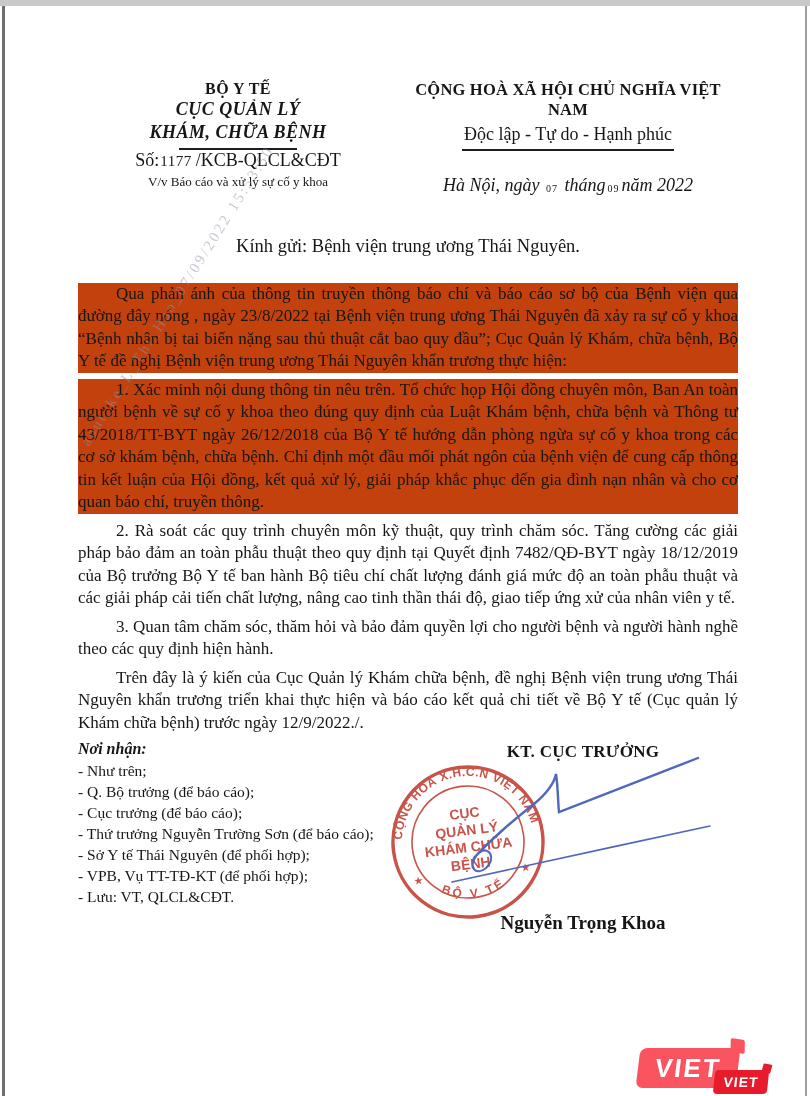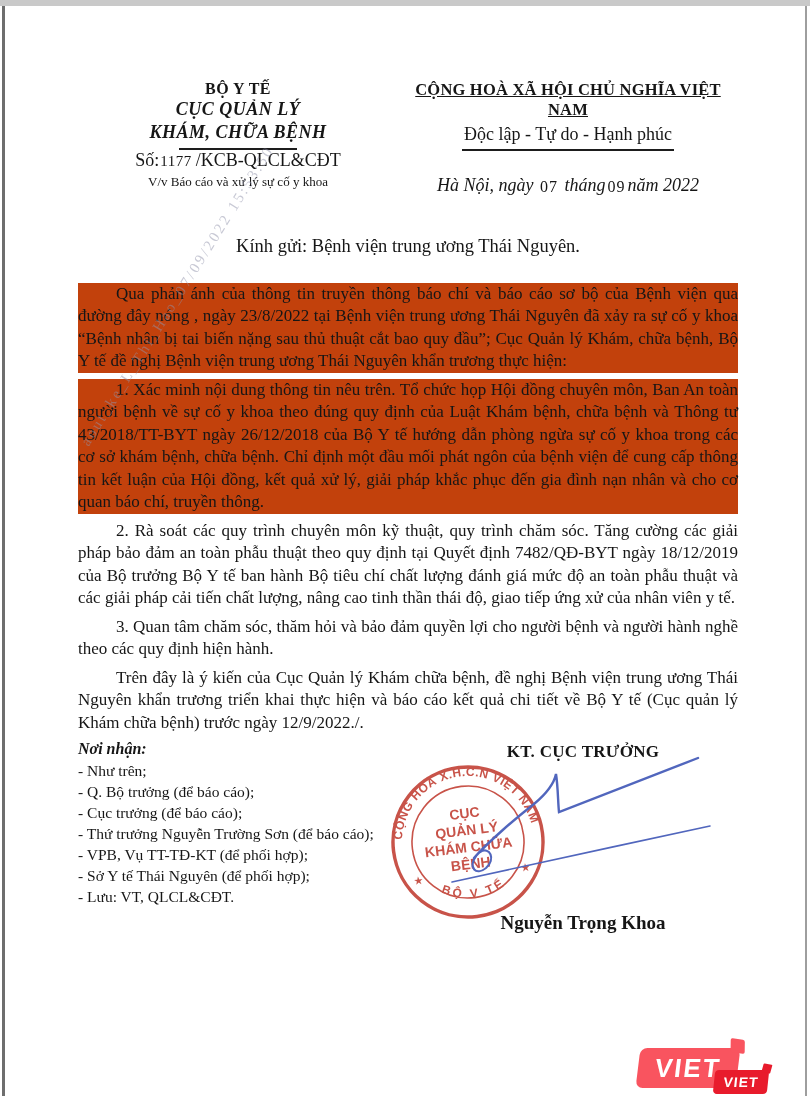--- a/index.html
+++ b/index.html
@@ -26,27 +26,27 @@
   }
   
   .doc-header{display:flex;align-items:flex-start;}
   .org-block{width:320px;text-align:center;flex:0 0 auto;}
   .national-block{flex:1;text-align:center;}
   .org-parent{font-weight:bold;font-size:16px;letter-spacing:.5px;}
   .org-line{font-weight:bold;font-size:18px;letter-spacing:.5px;line-height:23px;font-style:italic;}
   .rule{height:1.5px;background:#1d1d1d;margin:4px auto 0;}
   .rule-org{width:118px;}
   .rule-motto{width:212px;}
-  .national-line{font-weight:bold;font-size:16.5px;letter-spacing:.2px;text-decoration:underline;}
+  .national-line{font-weight:bold;font-size:16.5px;letter-spacing:.2px;}
   .motto-line{font-weight:normal;font-size:18px;margin-top:4px;}
   .ref-line{font-size:18px;white-space:nowrap;}
   .ref-num{font-size:15px;letter-spacing:.5px;padding:0 4px 0 1px;}
   .subject-line{font-size:13px;margin-top:3px;}
   .date-line{margin-top:24px;font-style:italic;font-size:18px;white-space:nowrap;}
-  .fill-num{font-style:normal;font-size:16px;letter-spacing:1px;padding:0 2px;vertical-align:-1px;}
+  .fill-num{font-style:normal;font-size:10px;letter-spacing:1px;padding:0 2px;vertical-align:-1px;}
   
   .salutation{text-align:center;font-size:18.5px;margin-top:40px;}
   .body-block{margin-top:26px;}
   .para{
     margin:0 0 6px 0;
     font-size:17px;line-height:22.5px;
     text-align:justify;text-indent:38px;
   }
   .para.hl{background:#c2410c;}
   
@@ -127,22 +127,22 @@
     <p class="para">Trên đây là ý kiến của Cục Quản lý Khám chữa bệnh, đề nghị Bệnh viện trung ương Thái Nguyên khẩn trương triển khai thực hiện và báo cáo kết quả chi tiết về Bộ Y tế (Cục quản lý Khám chữa bệnh) trước ngày 12/9/2022./.</p>
   </div>
 
   <div class="doc-footer">
     <div class="recipients">
       <div class="recip-head">Nơi nhận:</div>
       <div class="recip-item">- Như trên;</div>
       <div class="recip-item">- Q. Bộ trưởng (để báo cáo);</div>
       <div class="recip-item">- Cục trưởng (để báo cáo);</div>
       <div class="recip-item">- Thứ trưởng Nguyễn Trường Sơn (để báo cáo);</div>
+      <div class="recip-item">- Sở Y tế Thái Nguyên (để phối hợp);</div>
       <div class="recip-item">- VPB, Vụ TT-TĐ-KT (để phối hợp);</div>
-      <div class="recip-item">- Sở Y tế Thái Nguyên (để phối hợp);</div>
       <div class="recip-item">- Lưu: VT, QLCL&amp;CĐT.</div>
     </div>
 
     <div class="sig-block">
       <div class="sig-title">KT. CỤC TRƯỞNG</div>
 
       <div class="stamp-area">
         <svg class="stamp-svg" width="160" height="160" viewBox="0 0 160 160" style="transform:rotate(-7deg);">
           <circle cx="80" cy="80" r="75" fill="none" stroke="#c4473c" stroke-width="3.5"></circle>
           <circle cx="80" cy="80" r="56" fill="none" stroke="#c4473c" stroke-width="1.6"></circle>

